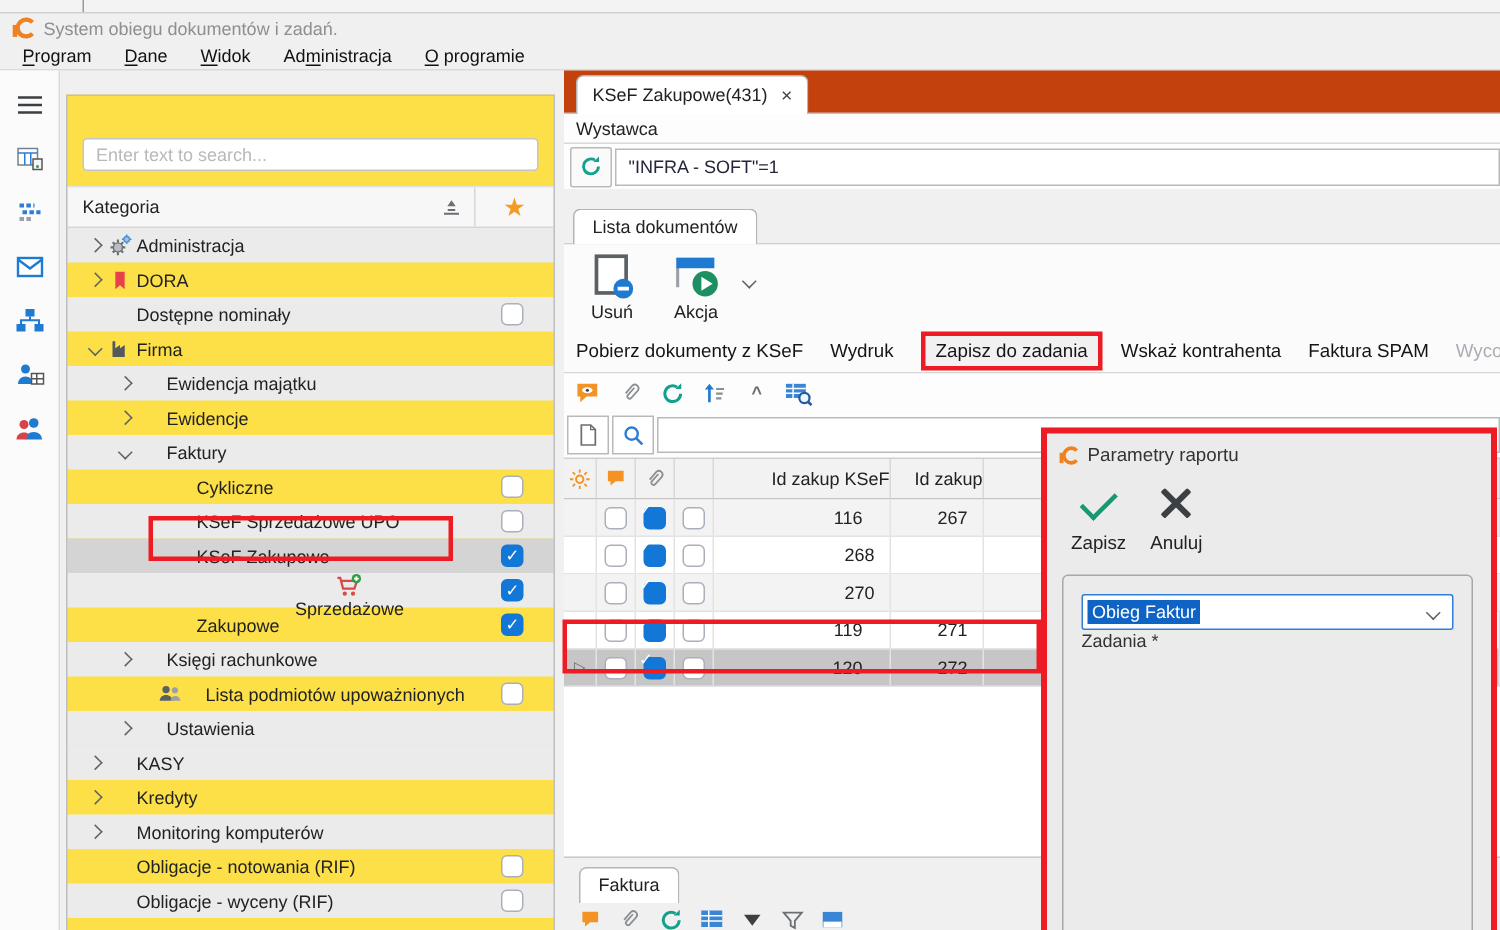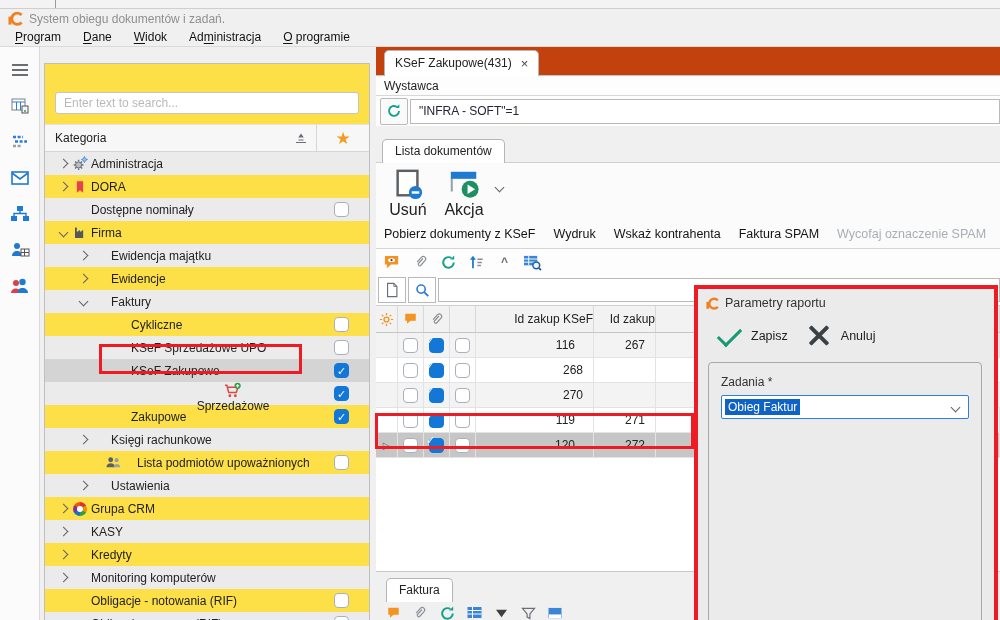--- a/index.html
+++ b/index.html
@@ -65,21 +65,21 @@
   #wystawca-row{height:19px;background:#fdfdfd;border-bottom:1px solid #d8d8d8;display:flex;align-items:center;padding-left:8px}
   #filter-row{height:30px;background:#fdfdfd;display:flex;align-items:center;gap:2px;padding:2px 0 2px 4px;box-sizing:border-box}
   #refresh-btn{width:26px;height:25px;border:1px solid #b9b9b9;border-radius:2px;background:#fafafa;display:flex;align-items:center;justify-content:center}
   #filter-input{flex:1;height:25px;border:1px solid #b9b9b9;background:#fff;padding:0 8px;font:12px "Liberation Sans",sans-serif;color:#24243a;box-sizing:border-box}
   #gap-row{height:10px;background:#f0f0f0}
   #listtab-row{height:26px;display:flex;align-items:flex-end;border-bottom:1px solid #cfcfcf;background:#f0f0f0}
   #listtab-row .tab{padding:4px 12px 5px 12px;margin-left:6px}
   #ribbon{height:54px;background:#fbfbfb;display:flex;align-items:flex-start;padding:3px 0 0 6px;gap:4px}
   .bigbtn{width:52px;display:flex;flex-direction:column;align-items:center;gap:1px;padding-top:2px}
   .bigbtn .ic{width:34px;height:32px}
-  .bigbtn .blabel{font-size:16px;color:#222}
+  .bigbtn .blabel{font-size:12px;color:#222}
   #akcja-chev{margin-top:18px;margin-left:2px}
   #actions-row{height:28px;background:#fbfbfb;border-bottom:1px solid #d5d5d5;display:flex;align-items:center;padding-left:8px;white-space:nowrap;overflow:hidden}
   .act{margin-right:18px;color:#141414;font-size:12.5px;cursor:default}
   .act.disabled{color:#a9aeb4}
   .act.red-frame{border:3px solid #ed1c24;padding:3px 7px;margin-right:12px;background:#f1f1f1}
   #tools-row{height:26px;background:#fdfdfd;display:flex;align-items:center;gap:9px;padding-left:7px}
   #tools-row .ic{width:19px;height:18px}
   .caret-txt{color:#6a6f75;font-weight:bold;font-size:12px}
   #search-row{height:28px;background:#fdfdfd;display:flex;align-items:center;padding:1px 0 1px 2px;gap:0}
   .sq-btn{width:26px;height:24px;border:1px solid #b9b9b9;background:#fff;display:flex;align-items:center;justify-content:center;margin-right:2px}
@@ -104,21 +104,21 @@
   #bottombar .tab{margin-left:10px;margin-top:6px;display:inline-flex;padding:4px 12px 5px 12px}
   #bottom-tools{display:flex;gap:9px;padding-left:8px;margin-top:4px}
   #bottom-tools .ic{width:18px;height:16px}
 
   
   #popup{left:694px;top:238px;width:304px;height:381px;box-sizing:border-box;border:4px solid #ed1c24;
          background:#ebebeb;z-index:40;display:flex;flex-direction:column}
   #popup-title{display:flex;align-items:center;gap:6px;padding:7px 10px 4px 8px}
   #popup-title .t{color:#333;font-size:12.5px}
   #popup-actions{display:flex;gap:16px;padding:10px 0 6px 16px}
-  .pbtn{display:flex;flex-direction:row;align-items:center;gap:7px}
+  .pbtn{display:flex;flex-direction:column;align-items:center;gap:7px}
   .pbtn .iconbox{width:30px;height:24px;display:flex;align-items:flex-start;justify-content:center}
   .check-shape{width:20px;height:10px;border-left:3.5px solid #159a74;border-bottom:3.5px solid #159a74;transform:rotate(-45deg);margin-top:4px}
   .x-shape{position:relative;width:22px;height:22px}
   .x-shape::before,.x-shape::after{content:"";position:absolute;left:9px;top:-1px;width:4px;height:25px;background:#3b4045;border-radius:1px}
   .x-shape::before{transform:rotate(45deg)}
   .x-shape::after{transform:rotate(-45deg)}
   .pbtn .plabel{font-size:12.5px;color:#222}
   #popup-group{flex:1;margin:8px 12px 8px 10px;border:1px solid #a8a8a8;border-radius:4px;padding:12px 12px 0 12px}
   #group-label{color:#333;margin-bottom:6px}
   #combo{height:22px;background:#fff;border:1px solid #2f7fd8;border-radius:2px;display:flex;align-items:center;padding-left:3px}
@@ -358,31 +358,20 @@
           <span class="tree-label">Lista podmiotów upoważnionych</span>
           <span class="cbx"></span>
         </div>
         <div class="tree-row stripe" style="padding-left: 30px;">
           <span class="slot exps">
             <span class="chev col"></span>
           </span>
           <span class="slot icos"></span>
           <span class="tree-label">Ustawienia</span>
         </div>
-        <div class="tree-row" style="padding-left: 10px;">
-          <span class="slot exps">
-            <span class="chev col"></span>
-          </span>
-          <span class="slot icos">
-            <span class="ic">
-              <span class="crm-wheel"></span>
-            </span>
-          </span>
-          <span class="tree-label">Grupa CRM</span>
-        </div>
         <div class="tree-row stripe" style="padding-left: 10px;">
           <span class="slot exps">
             <span class="chev col"></span>
           </span>
           <span class="slot icos"></span>
           <span class="tree-label">KASY</span>
         </div>
         <div class="tree-row" style="padding-left: 10px;">
           <span class="slot exps">
             <span class="chev col"></span>
@@ -459,20 +448,21 @@
               <path d="M20.8 17.5v10l8-5z" fill="#fff"></path>
             </svg>
         </span>
         <span class="blabel">Akcja</span>
       </div>
       <span id="akcja-chev" class="chev exp"></span>
     </div>
     <div id="actions-row">
         <span class="act">Pobierz dokumenty z KSeF</span>
         <span class="act">Wydruk</span>
+        <span class="act red-frame">Zapisz do zadania</span>
         <span class="act">Wskaż kontrahenta</span>
         <span class="act">Faktura SPAM</span>
         <span class="act disabled">Wycofaj oznaczenie SPAM</span>
       </div>
     <div id="tools-row">
         <span class="ic">
           <svg width="19" height="17" viewBox="0 0 20 18">
             <path d="M2 2h14v9H8.5L4 15v-4H2z" fill="#f29324"></path>
             <ellipse cx="9" cy="6.5" rx="3.6" ry="2.1" fill="#fff"></ellipse>
             <circle cx="9" cy="6.5" r="1.1" fill="#3c4043"></circle>
@@ -703,23 +693,23 @@
         <span class="plabel">Zapisz</span>
       </div>
       <div class="pbtn">
         <span class="iconbox">
             <span class="x-shape"></span>
           </span>
         <span class="plabel">Anuluj</span>
       </div>
     </div>
     <div id="popup-group">
-      <div id="group-label">Zadania *</div>
       <div id="combo">
         <span class="sel-text">Obieg Faktur</span>
         <span class="chev exp"></span>
       </div>
+      <div id="group-label">Zadania *</div>
     </div>
   </div>
 </div>
 
 <div id="anno-tree" class="anno"></div>
 <div id="anno-row" class="anno"></div>
 
 </body></html>

